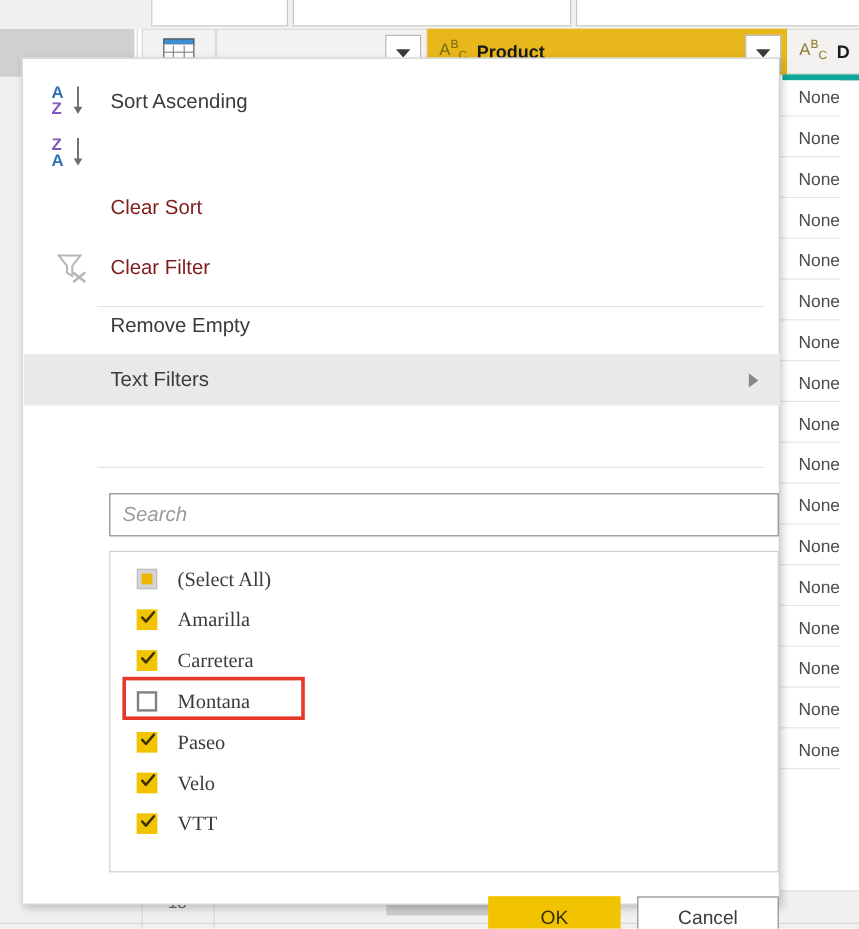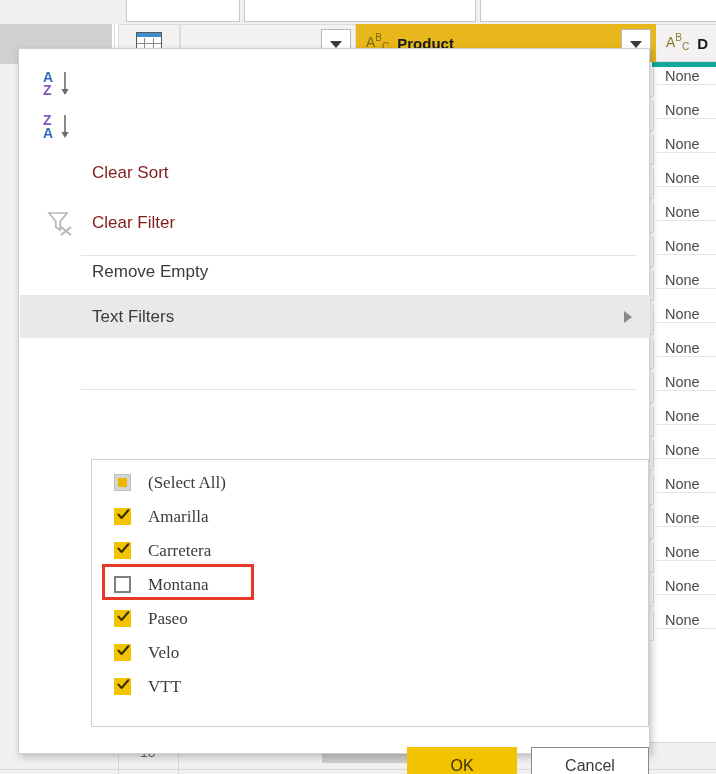--- a/index.html
+++ b/index.html
@@ -55,24 +55,25 @@
   .grid-ico{position:relative;width:26px;height:22px;}
   .grid-ico .gtop{position:absolute;left:0;top:0;width:26px;height:6px;background:#3f8fd0;border:1px solid #5a5a5a;box-sizing:border-box;}
   .grid-ico .gbody{position:absolute;left:0;top:5px;width:26px;height:17px;border:1px solid #5a5a5a;border-top:none;box-sizing:border-box;background:#fff;}
   .grid-ico .gv{position:absolute;top:6px;width:1px;height:16px;background:#8a8a8a;}
   .grid-ico .gh{position:absolute;left:1px;width:24px;height:1px;background:#8a8a8a;}
   .grid-ico .gcar{position:absolute;right:-5px;bottom:-2px;width:0;height:0;border-left:5px solid transparent;border-right:5px solid transparent;border-top:6px solid #2b2b2b;}
 
   
   .tealbar{position:absolute;background:#11a79b;}
   .datacell{
-    position:absolute;left:655px;width:61px;height:18px;
+    position:absolute;left:639px;width:61px;height:30px;
     background:#ffffff;border-bottom:1px solid #e6e6e6;
     display:flex;align-items:center;
     box-sizing:border-box;
+    justify-content:flex-end;
   }
   .datacell span{font-size:14.5px;color:#4a4a4a;margin-left:10px;}
   .rowsep{position:absolute;left:648px;width:6px;height:30px;background:#ffffff;border-bottom:1px solid #e6e6e6;border-right:1px solid #dcdcdc;box-sizing:border-box;}
 
   
   .panel{
     position:absolute;left:18px;top:48px;width:632px;height:706px;
     background:#ffffff;
     border:1px solid #cfcfcf;
     box-shadow:2px 3px 7px rgba(0,0,0,0.22);
@@ -279,20 +280,21 @@
           <span class="mi-icon">
             <span class="sortico">
               <span class="l1 blu">A</span>
               <span class="l2 pur">Z</span>
               <svg class="arw" viewBox="0 0 10 27">
                 <path d="M5 1 L5 22" stroke="#6b6b6b" stroke-width="1.6" fill="none"></path>
                 <path d="M1.4 18 L5 24 L8.6 18 Z" fill="#6b6b6b"></path>
               </svg>
             </span>
           </span>
+          <span class="mi-text">Sort Ascending</span>
         </div>
         <div class="menu-item" style="top: 57px;">
           <span class="mi-icon">
             <span class="sortico">
               <span class="l1 pur">Z</span>
               <span class="l2 blu">A</span>
               <svg class="arw" viewBox="0 0 10 27">
                 <path d="M5 1 L5 22" stroke="#6b6b6b" stroke-width="1.6" fill="none"></path>
                 <path d="M1.4 18 L5 24 L8.6 18 Z" fill="#6b6b6b"></path>
               </svg>
@@ -317,20 +319,23 @@
         <div class="menu-item hl" style="top: 246px;">
           <span class="mi-text">Text Filters</span>
           <span class="mi-arrow"></span>
         </div>
       </div>
 
     <div class="divider" style="top:206px;"></div>
 
     <div class="divider" style="top:340px;"></div>
 
+    <div class="searchbox">
+      <span>Search</span>
+    </div>
 
     <div class="listbox">
       <div id="chk-list">
           <div class="chk-row" style="top: 6px;">
             <span class="cbox indet" style="top: 8px;">
               <span class="inner"></span>
             </span>
             <span class="label">(Select All)</span>
           </div>
           <div class="chk-row" style="top: 40px;">

